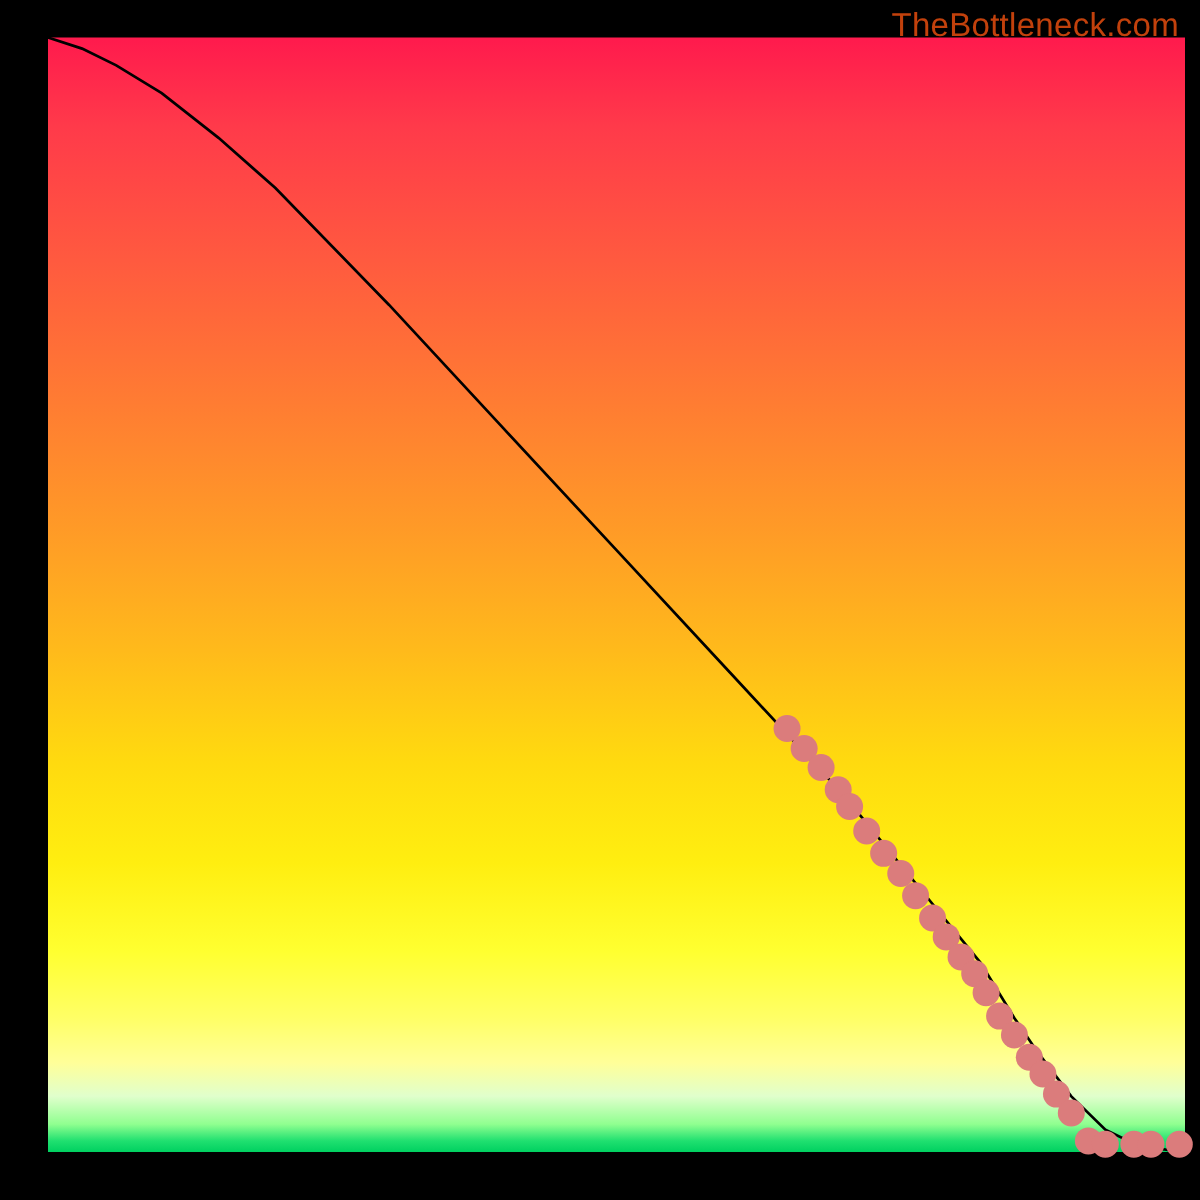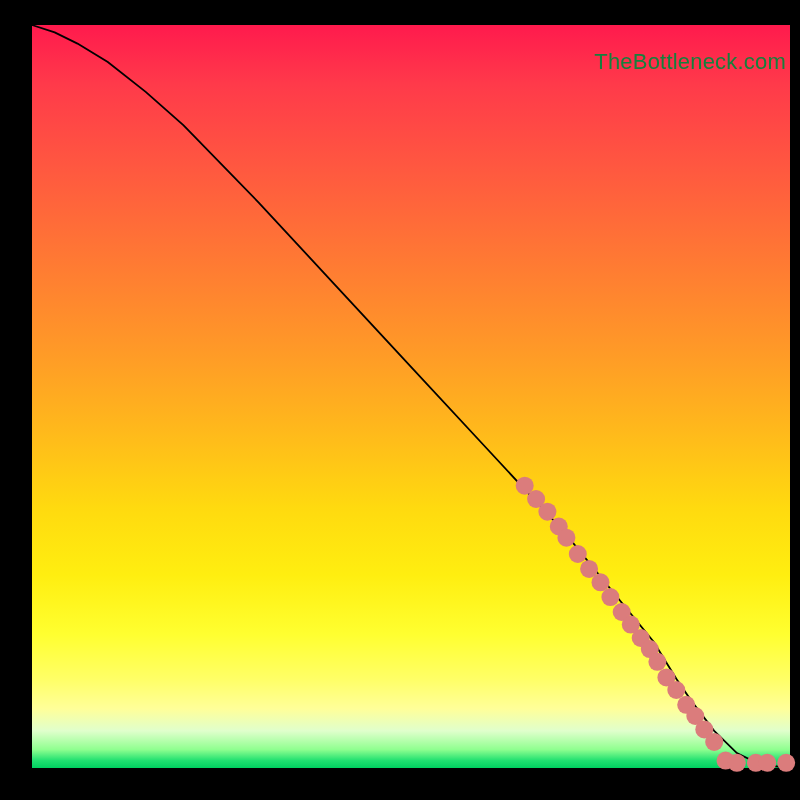--- a/index.html
+++ b/index.html
@@ -35,26 +35,25 @@
         #90ff90 97.5%,
         #20e070 99%,
         #00d060 100%
       );
   }
 
   .watermark {
     position: absolute;
     top: 4px;
     right: 14px;
-    color: #15803d;
+    color: #c2410c;
     font-size: 22px;
     font-weight: 500;
     letter-spacing: 0.2px;
     pointer-events: none;
-    margin-top: 45px;
   }
 
   svg.overlay {
     position: absolute;
     left: 32px;
     top: 25px;
     width: 758px;
     height: 743px;
     overflow: visible;
   }

